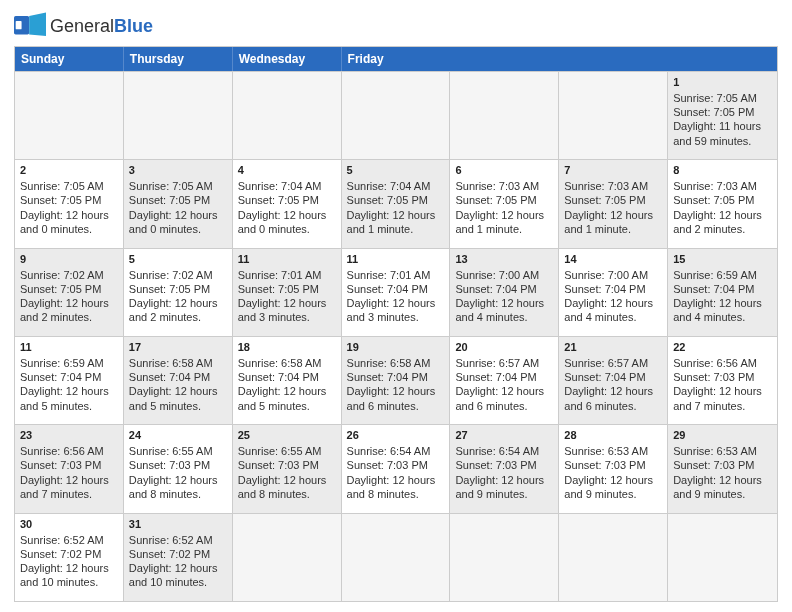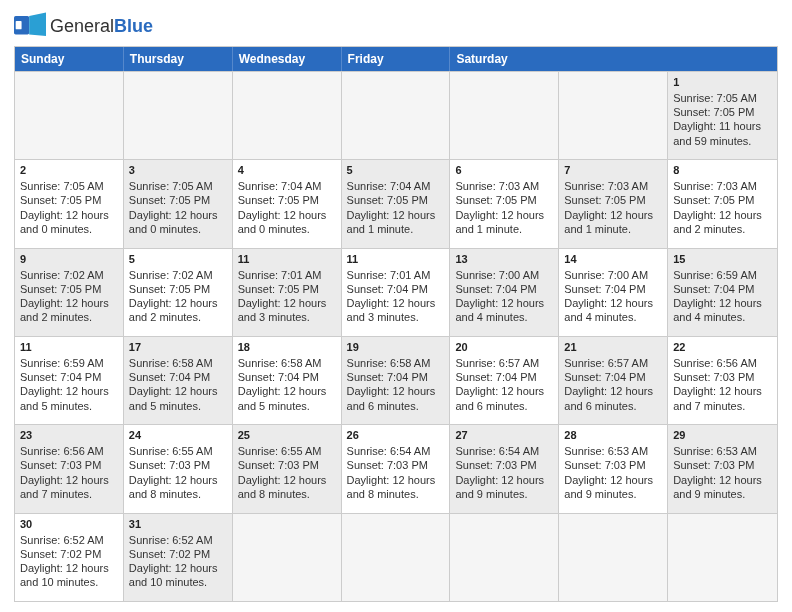--- a/index.html
+++ b/index.html
@@ -121,21 +121,20 @@
       <div class="location-title"></div>
     </div>
   </div>
 
   <div class="calendar">
     <div class="cal-header">
     <div class="cal-header-cell">Sunday</div>
         <div class="cal-header-cell">Thursday</div>
         <div class="cal-header-cell">Wednesday</div>
         <div class="cal-header-cell">Friday</div>
-        <div class="cal-header-cell">Saturday</div>
       </div>
     <div class="cal-body">
     <div class="cal-row">
           <div class="cal-cell empty"></div>
           <div class="cal-cell empty"></div>
           <div class="cal-cell empty"></div>
           <div class="cal-cell empty"></div>
           <div class="cal-cell empty"></div>
           <div class="cal-cell empty"></div>
           <div class="cal-cell shaded">

